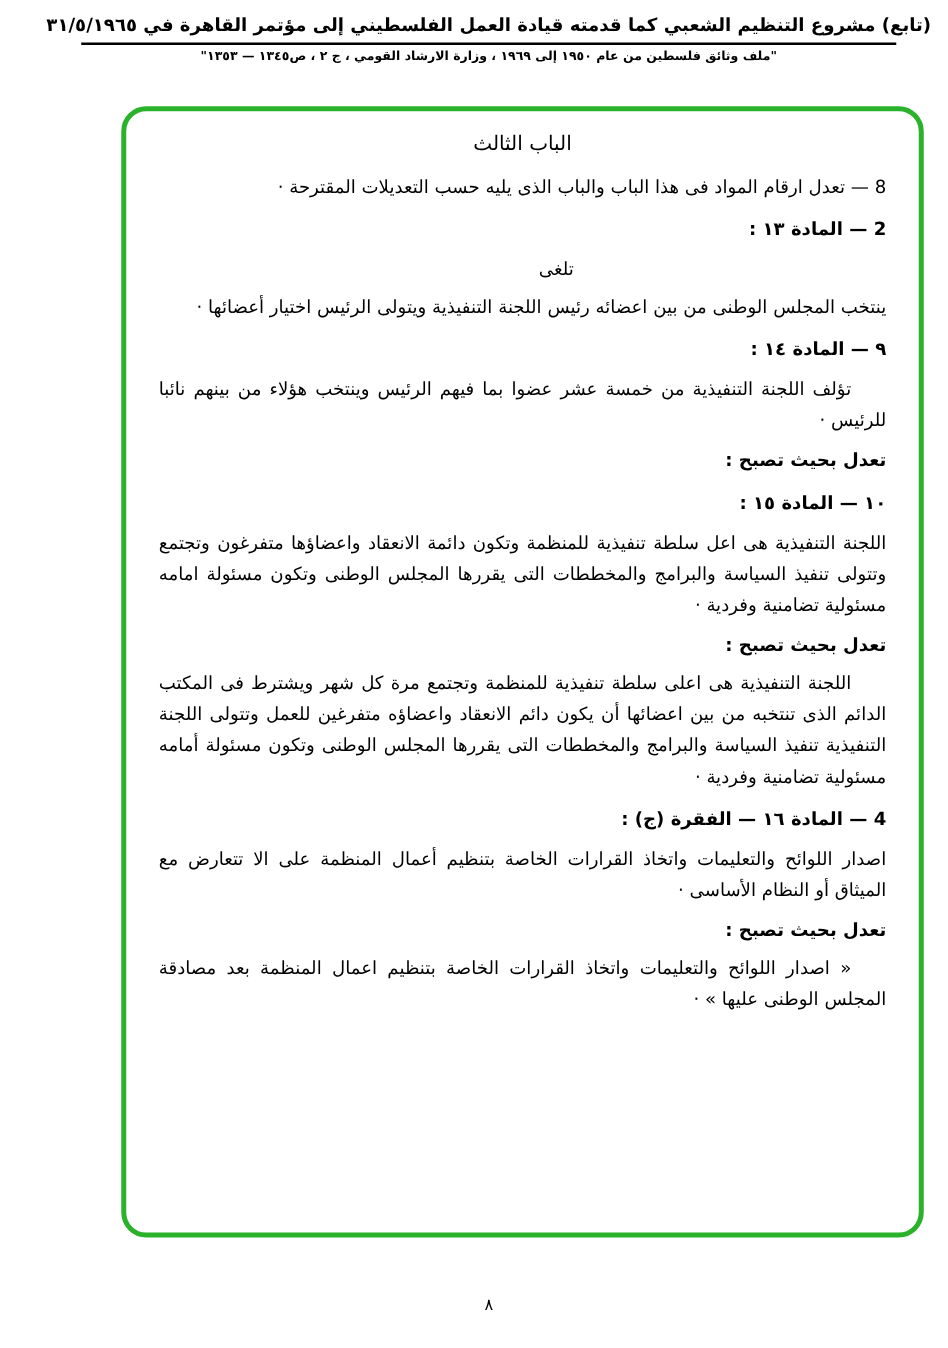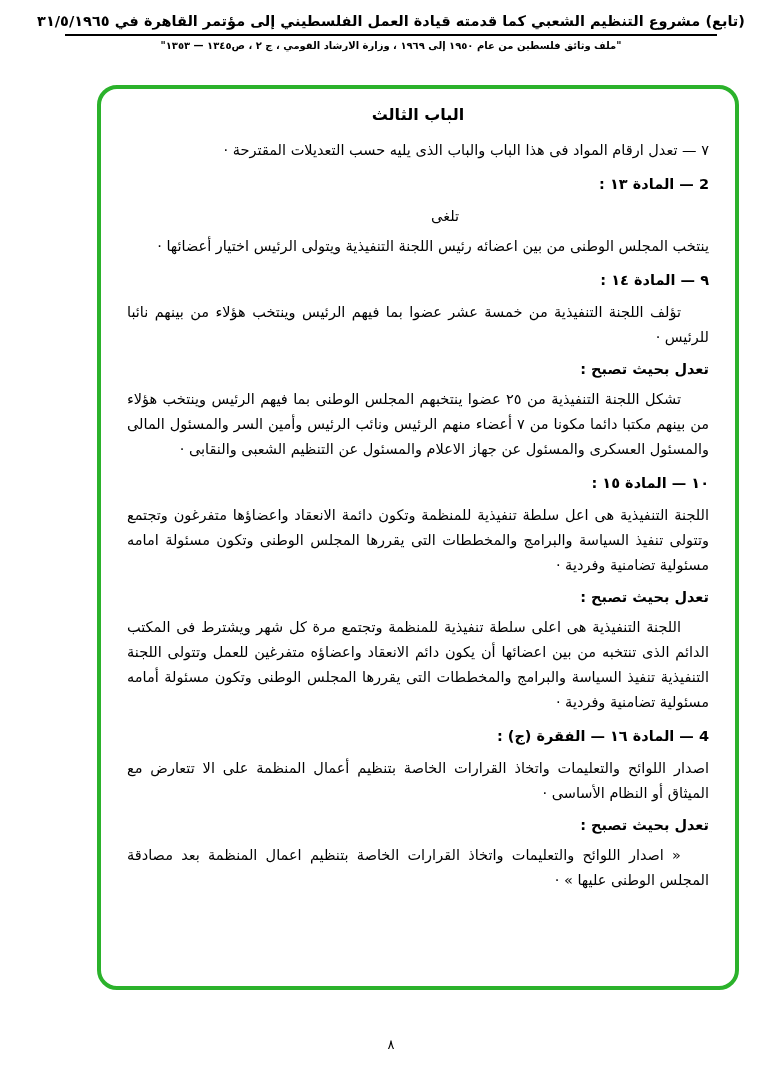--- a/index.html
+++ b/index.html
@@ -10,21 +10,21 @@
   }
   .page-header{padding-top:13px;text-align:center;}
   .header-title{font-size:14.5px;font-weight:bold;padding:0 20px;}
   .header-rule{height:0;border-top:2px solid #000;width:652px;margin:5px auto 4px auto;}
   .header-source{font-size:10px;font-weight:bold;}
   .frame{
     position:absolute;top:85px;left:85px;width:642px;height:905px;
     box-sizing:border-box;border:4px solid #2bb22b;border-radius:20px;
     padding:12px 26px 0 26px;overflow:hidden;background:#ffffff;
   }
-  .chapter-title{text-align:center;font-weight:bold;font-size:16px;margin:4px 0 14px 0;}
+  .chapter-title{text-align:center;font-weight:normal;font-size:16px;margin:4px 0 14px 0;}
   .para{font-size:14.5px;line-height:25px;margin:0 0 5px 0;text-align:justify;}
   .para.indent{text-indent:28px;}
   .heading{font-size:14.5px;font-weight:bold;line-height:25px;margin:9px 0 7px 0;}
   .subheading{font-size:14.5px;font-weight:bold;line-height:25px;margin:7px 0 5px 0;text-align:right;}
   .offset{margin-right:250px;}
   .page-number{position:absolute;bottom:26px;left:0;width:100%;text-align:center;font-size:13px;}
 </style>
 </head>
 <body>
 
@@ -32,30 +32,29 @@
 
   <div class="page-header">
     <div class="header-title">(تابع) مشروع التنظيم الشعبي كما قدمته قيادة العمل الفلسطيني إلى مؤتمر القاهرة في ٣١/٥/١٩٦٥</div>
     <div class="header-rule"></div>
     <div class="header-source">"ملف وثائق فلسطين من عام ١٩٥٠ إلى ١٩٦٩ ، وزارة الارشاد القومي ، ج ٢ ، ص١٣٤٥ — ١٣٥٣"</div>
   </div>
 
   <div class="frame">
     <div class="chapter-title">الباب الثالث</div>
 
-    <p class="para">٧ — تعدل ارقام المواد فى هذا الباب والباب الذى يليه حسب التعديلات المقترحة ·</p>
+    <p class="para">8 — تعدل ارقام المواد فى هذا الباب والباب الذى يليه حسب التعديلات المقترحة ·</p>
 
     <p class="heading">2 — المادة ١٣ :</p>
     <p class="para offset">تلغى</p>
     <p class="para">ينتخب المجلس الوطنى من بين اعضائه رئيس اللجنة التنفيذية ويتولى الرئيس اختيار أعضائها ·</p>
 
     <p class="heading">٩ — المادة ١٤ :</p>
     <p class="para indent">تؤلف اللجنة التنفيذية من خمسة عشر عضوا بما فيهم الرئيس وينتخب هؤلاء من بينهم نائبا للرئيس ·</p>
     <p class="subheading">تعدل بحيث تصبح :</p>
-    <p class="para indent">تشكل اللجنة التنفيذية من ٢٥ عضوا ينتخبهم المجلس الوطنى بما فيهم الرئيس وينتخب هؤلاء من بينهم مكتبا دائما مكونا من ٧ أعضاء منهم الرئيس ونائب الرئيس وأمين السر والمسئول المالى والمسئول العسكرى والمسئول عن جهاز الاعلام والمسئول عن التنظيم الشعبى والنقابى ·</p>
 
     <p class="heading">١٠ — المادة ١٥ :</p>
     <p class="para">اللجنة التنفيذية هى اعل سلطة تنفيذية للمنظمة وتكون دائمة الانعقاد واعضاؤها متفرغون وتجتمع وتتولى تنفيذ السياسة والبرامج والمخططات التى يقررها المجلس الوطنى وتكون مسئولة امامه مسئولية تضامنية وفردية ·</p>
     <p class="subheading">تعدل بحيث تصبح :</p>
     <p class="para indent">اللجنة التنفيذية هى اعلى سلطة تنفيذية للمنظمة وتجتمع مرة كل شهر ويشترط فى المكتب الدائم الذى تنتخبه من بين اعضائها أن يكون دائم الانعقاد واعضاؤه متفرغين للعمل وتتولى اللجنة التنفيذية تنفيذ السياسة والبرامج والمخططات التى يقررها المجلس الوطنى وتكون مسئولة أمامه مسئولية تضامنية وفردية ·</p>
 
     <p class="heading">4 — المادة ١٦ — الفقرة (ج) :</p>
     <p class="para">اصدار اللوائح والتعليمات واتخاذ القرارات الخاصة بتنظيم أعمال المنظمة على الا تتعارض مع الميثاق أو النظام الأساسى ·</p>
     <p class="subheading">تعدل بحيث تصبح :</p>
     <p class="para indent">« اصدار اللوائح والتعليمات واتخاذ القرارات الخاصة بتنظيم اعمال المنظمة بعد مصادقة المجلس الوطنى عليها » ·</p>

